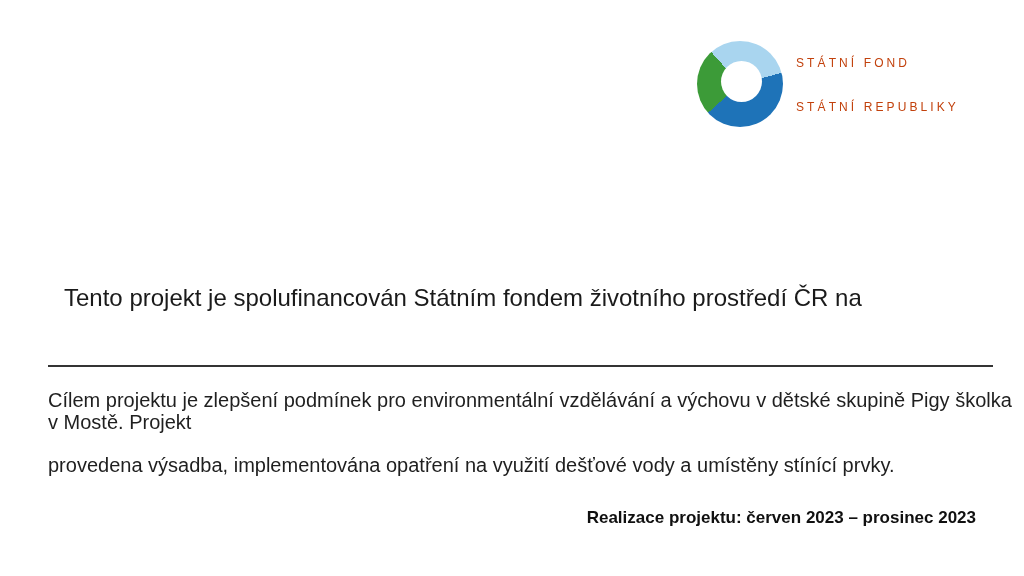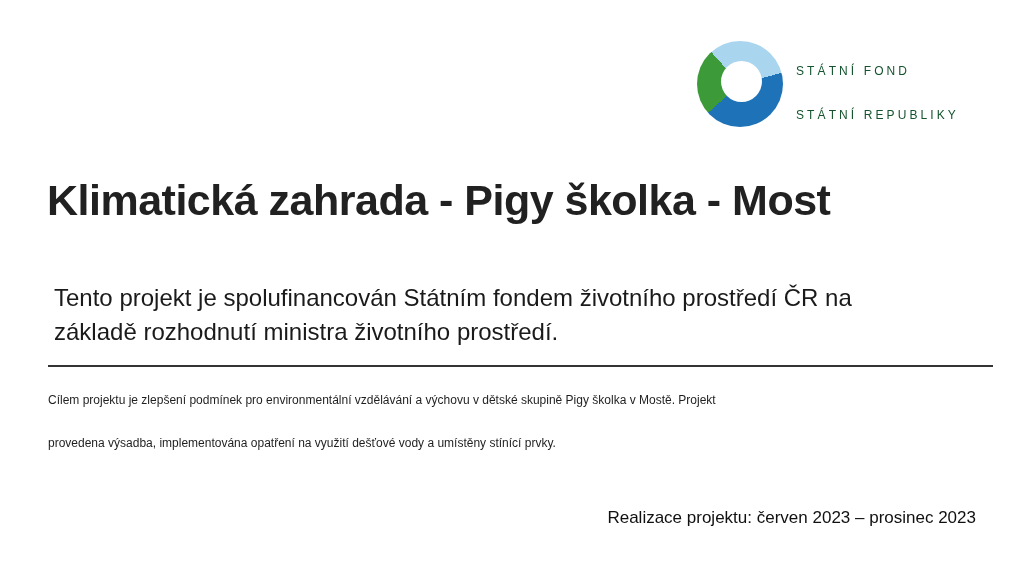--- a/index.html
+++ b/index.html
@@ -47,87 +47,85 @@
   .sfzp-mark::after {
     content: "";
     position: absolute;
     left: 24px; top: 20px;
     width: 41px; height: 41px;
     border-radius: 50%;
     background: #ffffff;
   }
   .sfzp-text {
     margin-left: 13px;
-    margin-top: 19px;
+    margin-top: 11px;
     font-size: 12px;
     line-height: 22px;
     letter-spacing: 3.1px;
-    color: #14532d;
+    color: #c2410c;
     white-space: nowrap;
   }
 
   
   .title {
     position: absolute;
     left: 47px; top: 176px;
     font-size: 43px;
     font-weight: 700;
     letter-spacing: -0.5px;
     color: #212121;
     white-space: nowrap;
   }
   .intro {
     position: absolute;
-    left: 54px; top: 281px;
+    left: 64px; top: 281px;
     font-size: 24px;
     line-height: 34px;
     color: #1a1a1a;
   }
   .divider {
     position: absolute;
     left: 48px; top: 365px;
     width: 945px; height: 2px;
     background: #343434;
   }
   .description {
     position: absolute;
     left: 48px; top: 390px;
-    font-size: 12px;
+    font-size: 20px;
     line-height: 21.5px;
     color: #1f1f1f;
   }
   .realization {
     position: absolute;
     right: 48px; top: 508px;
     font-size: 17px;
-    font-weight: 400;
+    font-weight: 700;
     color: #101010;
     white-space: nowrap;
   }
 </style>
 </head>
 <body>
 
 <div class="page">
 
 
   <div class="sfzp">
     <div class="sfzp-mark"></div>
     <div class="sfzp-text">
       <span>STÁTNÍ FOND</span><br>
       <br>
       <span>STÁTNÍ REPUBLIKY</span>
     </div>
   </div>
 
-  <h1 class="title">Klimatická zahrada - Pigy školka - Most</h1>
 
   <p class="intro">
     <span>Tento projekt je spolufinancován Státním fondem životního prostředí ČR na</span><br>
-    <span>základě rozhodnutí ministra životního prostředí.</span>
   </p>
 
   <div class="divider"></div>
 
   <p class="description">
     <span>Cílem projektu je zlepšení podmínek pro environmentální vzdělávání a výchovu v dětské skupině Pigy školka v Mostě. Projekt</span><br>
     <br>
     <span>provedena výsadba, implementována opatření na využití dešťové vody a umístěny stínící prvky.</span>
   </p>
 

